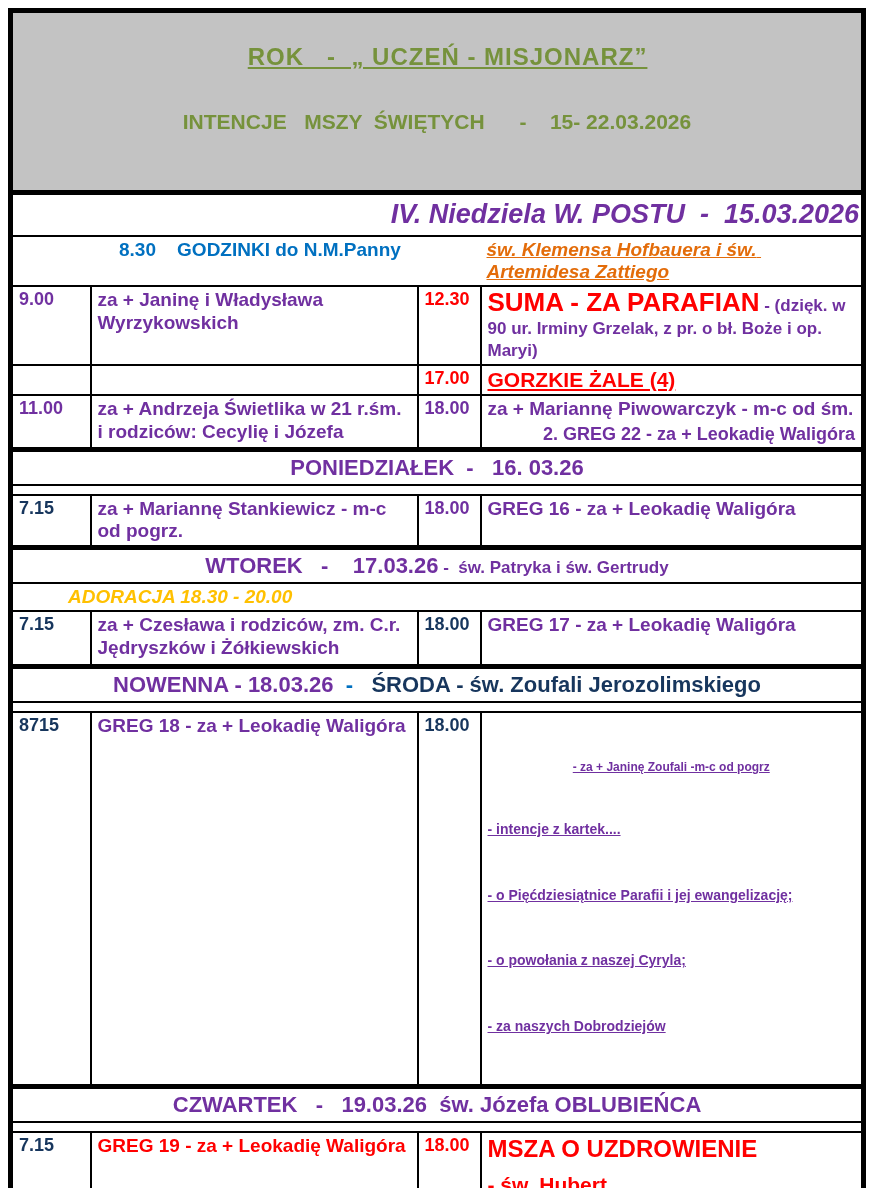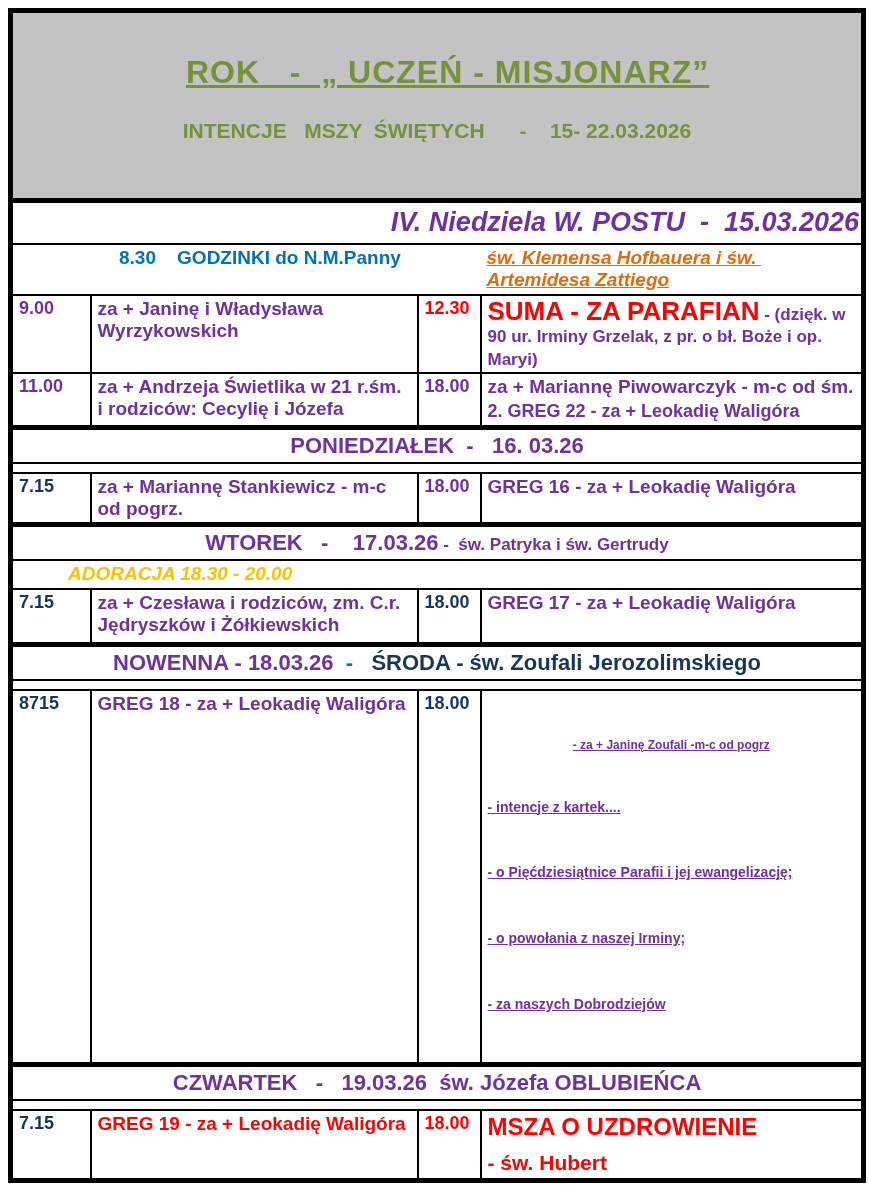--- a/index.html
+++ b/index.html
@@ -11,22 +11,22 @@
   td{border:2px solid #000;vertical-align:top;padding:2px 6px;
      font-size:19px;line-height:1.18;white-space:pre-wrap;word-wrap:break-word;}
   tr.sect td{border-top:5px solid #000;}
   tr.spacer td{height:8px;border-left:2px solid #000;border-right:2px solid #000;padding:0;}
   
   .purple{color:#7030a0}.red{color:#ff0000}.blue{color:#0070c0}.navy{color:#17365d}
   .orange{color:#e36c0a}.olive{color:#76923c}
   .u{text-decoration:underline;}
   
   td.masthead{background:#c3c3c3;text-align:center;padding:8px 4px 10px;}
-  .mast1{font-size:32px;letter-spacing:1px;display:inline-block;margin-top:11px;}
-  .mast2{font-size:21px;margin-top:4px;}
+  .mast1{font-size:24px;letter-spacing:1px;display:inline-block;}
+  .mast2{font-size:21px;margin-top:16px;}
   
   td.sunhead{color:#7030a0;font-style:italic;text-align:right;font-size:27px;padding:4px 2px;}
   td.dayhead{color:#7030a0;text-align:center;font-size:22px;padding:3px 2px;}
   .dayhead-small{font-size:17px;}
   td.adoracja{color:#ffc000;font-style:italic;font-size:19px;padding-left:55px;border-top:2px solid #000;margin-top:23px;}
   
   td.time{font-size:18px;}
   td.tc{text-align:left;}
   
   .big-red{font-size:26px;line-height:1.0;}
@@ -71,24 +71,30 @@
   <td colspan="3" class="nbr"><span class="blue" style="padding-left:100px;display:inline-block;">8.30    GODZINKI do N.M.Panny</span></td>
   <td class="nbl"><span class="orange u" style="font-style:italic;">św. Klemensa Hofbauera i św. Artemidesa Zattiego</span></td>
 </tr>
 <tr class="h-suma">
   <td class="time tc purple">9.00</td>
   <td class="purple">za + Janinę i Władysława Wyrzykowskich</td>
   <td class="time tc red">12.30</td>
   <td><span class="red big-red">SUMA - ZA PARAFIAN</span><span class="purple suma-note"> - (dzięk. w 90 ur. Irminy Grzelak, z pr. o bł. Boże i op. Maryi)</span></td>
 </tr>
 <tr>
+  <td class="time"></td>
+  <td></td>
+  <td class="time tc red">17.00</td>
+  <td><span class="red u" style="font-size:21px;">GORZKIE ŻALE (4)</span></td>
+</tr>
+<tr>
   <td class="time tc purple">11.00</td>
   <td class="purple">za + Andrzeja Świetlika w 21 r.śm. i rodziców: Cecylię i Józefa</td>
   <td class="time tc purple">18.00</td>
-  <td class="purple"><div>za + Mariannę Piwowarczyk - m-c od śm.</div><div class="small-line" style="font-size:18px;margin-top:3px;">2. GREG 22 - za + Leokadię Waligóra</div></td>
+  <td class="purple"><div>za + Mariannę Piwowarczyk - m-c od śm.</div><div class="small-line" style="font-size:18px;margin-top:3px;text-align:right;">2. GREG 22 - za + Leokadię Waligóra</div></td>
 </tr>
 
 <tr class="sect">
   <td colspan="4" class="dayhead">PONIEDZIAŁEK  -   16. 03.26</td>
 </tr>
 <tr class="spacer">
           <td colspan="4"></td>
         </tr>
 <tr class="h-monrow">
   <td class="time navy">7.15</td>
@@ -117,21 +123,21 @@
           <td colspan="4"></td>
         </tr>
 <tr class="h-wedrow">
   <td class="time navy">8715</td>
   <td class="purple">GREG 18 - za + Leokadię Waligóra</td>
   <td class="time tc navy">18.00</td>
   <td class="purple">
     <div class="u" style="font-size:12px;text-align:center;">- za + Janinę Zoufali -m-c od pogrz</div>
     <div class="tiny-line u">- intencje z kartek....</div>
     <div class="tiny-line u">- o Pięćdziesiątnice Parafii i jej ewangelizację;</div>
-    <div class="tiny-line u">- o powołania z naszej Irminy;</div>
+    <div class="tiny-line u">- o powołania z naszej Cyryla;</div>
     <div class="tiny-line u">- za naszych Dobrodziejów</div>
   </td>
 </tr>
 
 <tr class="sect">
   <td colspan="4" class="dayhead red">CZWARTEK   -   19.03.26  św. Józefa OBLUBIEŃCA</td>
 </tr>
 <tr class="spacer">
           <td colspan="4"></td>
         </tr>

